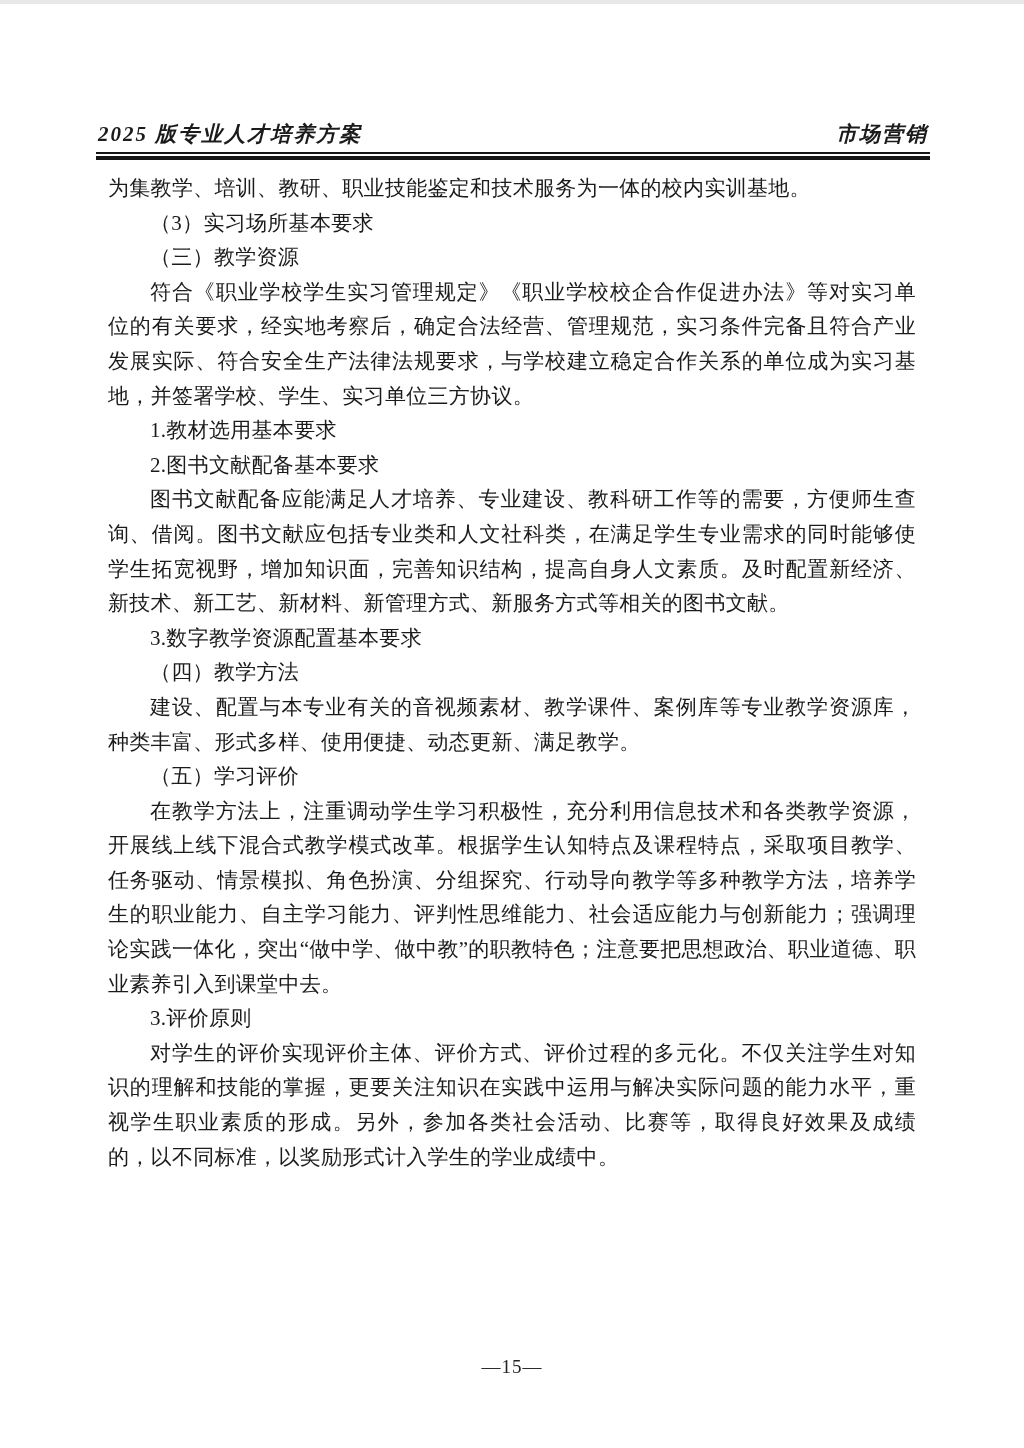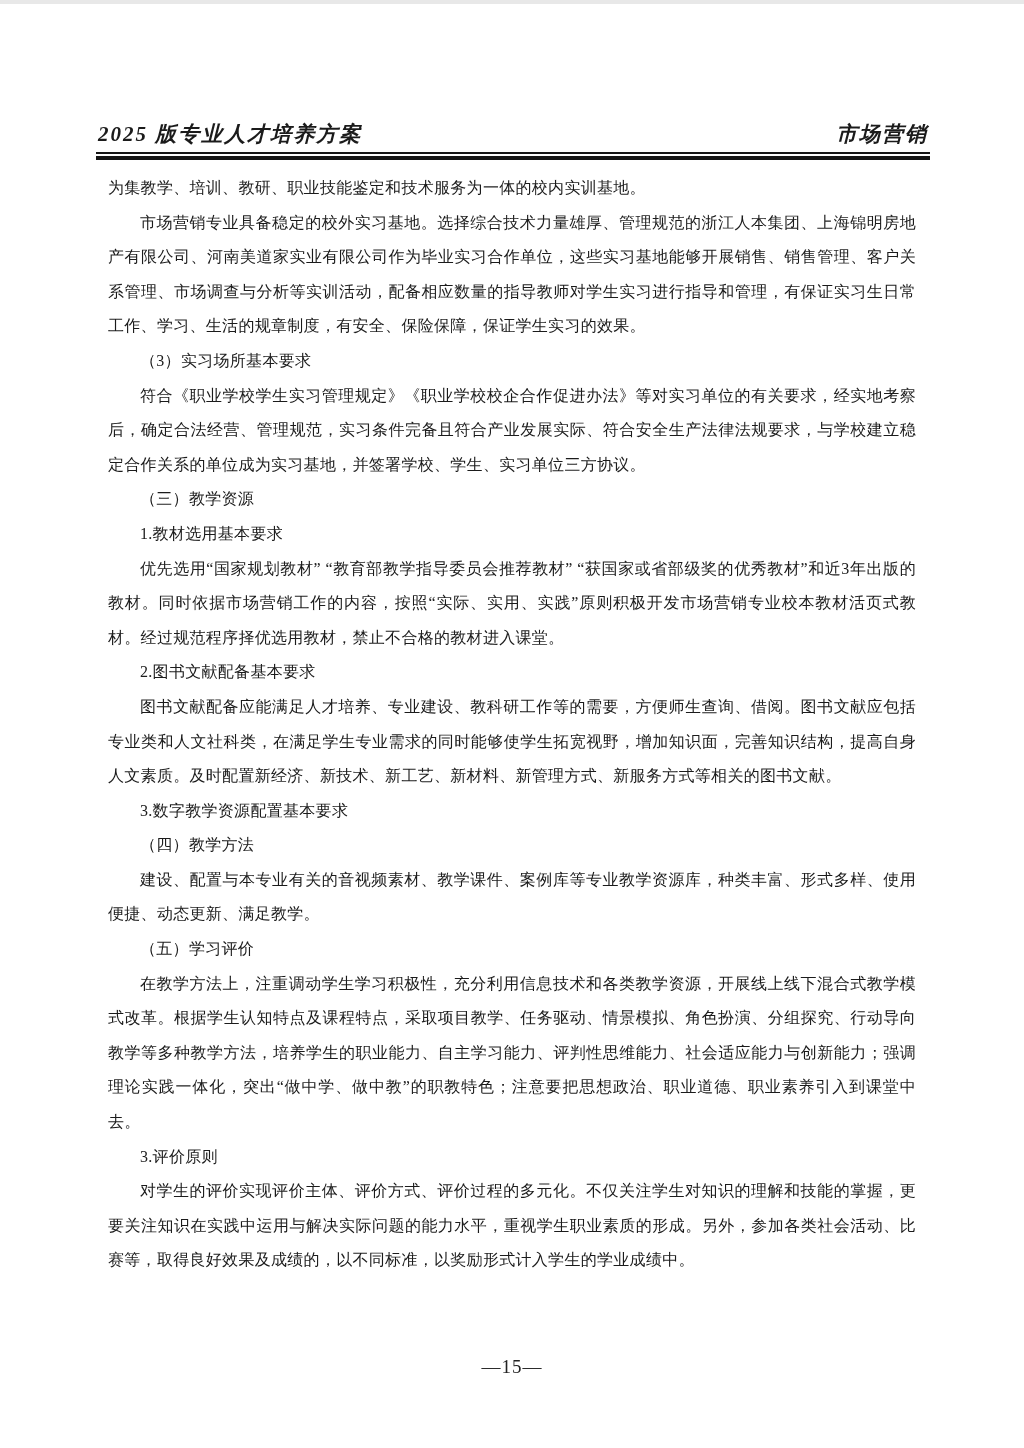--- a/index.html
+++ b/index.html
@@ -44,21 +44,21 @@
     box-sizing: border-box;
     border-top: 2px solid #161616;
     border-bottom: 4px solid #161616;
   }
   
   .content {
     position: absolute;
     top: 167px;
     left: 108px;
     width: 808px;
-    font-size: 16px;
+    font-size: 21px;
     line-height: 34.6px;
     text-align: justify;
     text-justify: inter-ideograph;
     letter-spacing: 0.3px;
   }
   .content p {
     margin: 0;
     padding: 0;
     text-indent: 2em;
   }
@@ -83,26 +83,24 @@
 <div class="page">
 
   <div class="header">
     <span class="header-title">2025 版专业人才培养方案</span>
     <span class="header-title">市场营销</span>
   </div>
   <div class="header-rule"></div>
 
   <div class="content">
     <p class="noindent">为集教学、培训、教研、职业技能鉴定和技术服务为一体的校内实训基地。</p>
-    <p>市场营销专业具备稳定的校外实习基地。选择综合技术力量雄厚、管理规范的浙江人本集团、上海锦明房地产有限公司、河南美道家实业有限公司作为毕业实习合作单位，这些实习基地能够开展销售、销售管理、客户关系管理、市场调查与分析等实训活动，配备相应数量的指导教师对学生实习进行指导和管理，有保证实习生日常工作、学习、生活的规章制度，有安全、保险保障，保证学生实习的效果。</p>
     <p>（3）实习场所基本要求</p>
+    <p>（三）教学资源</p>
     <p>符合《职业学校学生实习管理规定》《职业学校校企合作促进办法》等对实习单位的有关要求，经实地考察后，确定合法经营、管理规范，实习条件完备且符合产业发展实际、符合安全生产法律法规要求，与学校建立稳定合作关系的单位成为实习基地，并签署学校、学生、实习单位三方协议。</p>
-    <p>（三）教学资源</p>
     <p>1.教材选用基本要求</p>
-    <p>优先选用“国家规划教材” “教育部教学指导委员会推荐教材” “获国家或省部级奖的优秀教材”和近3年出版的教材。同时依据市场营销工作的内容，按照“实际、实用、实践”原则积极开发市场营销专业校本教材活页式教材。经过规范程序择优选用教材，禁止不合格的教材进入课堂。</p>
     <p>2.图书文献配备基本要求</p>
     <p>图书文献配备应能满足人才培养、专业建设、教科研工作等的需要，方便师生查询、借阅。图书文献应包括专业类和人文社科类，在满足学生专业需求的同时能够使学生拓宽视野，增加知识面，完善知识结构，提高自身人文素质。及时配置新经济、新技术、新工艺、新材料、新管理方式、新服务方式等相关的图书文献。</p>
     <p>3.数字教学资源配置基本要求</p>
     <p>（四）教学方法</p>
     <p>建设、配置与本专业有关的音视频素材、教学课件、案例库等专业教学资源库，种类丰富、形式多样、使用便捷、动态更新、满足教学。</p>
     <p>（五）学习评价</p>
     <p>在教学方法上，注重调动学生学习积极性，充分利用信息技术和各类教学资源，开展线上线下混合式教学模式改革。根据学生认知特点及课程特点，采取项目教学、任务驱动、情景模拟、角色扮演、分组探究、行动导向教学等多种教学方法，培养学生的职业能力、自主学习能力、评判性思维能力、社会适应能力与创新能力；强调理论实践一体化，突出“做中学、做中教”的职教特色；注意要把思想政治、职业道德、职业素养引入到课堂中去。</p>
     <p>3.评价原则</p>
     <p>对学生的评价实现评价主体、评价方式、评价过程的多元化。不仅关注学生对知识的理解和技能的掌握，更要关注知识在实践中运用与解决实际问题的能力水平，重视学生职业素质的形成。另外，参加各类社会活动、比赛等，取得良好效果及成绩的，以不同标准，以奖励形式计入学生的学业成绩中。</p>
   </div>

